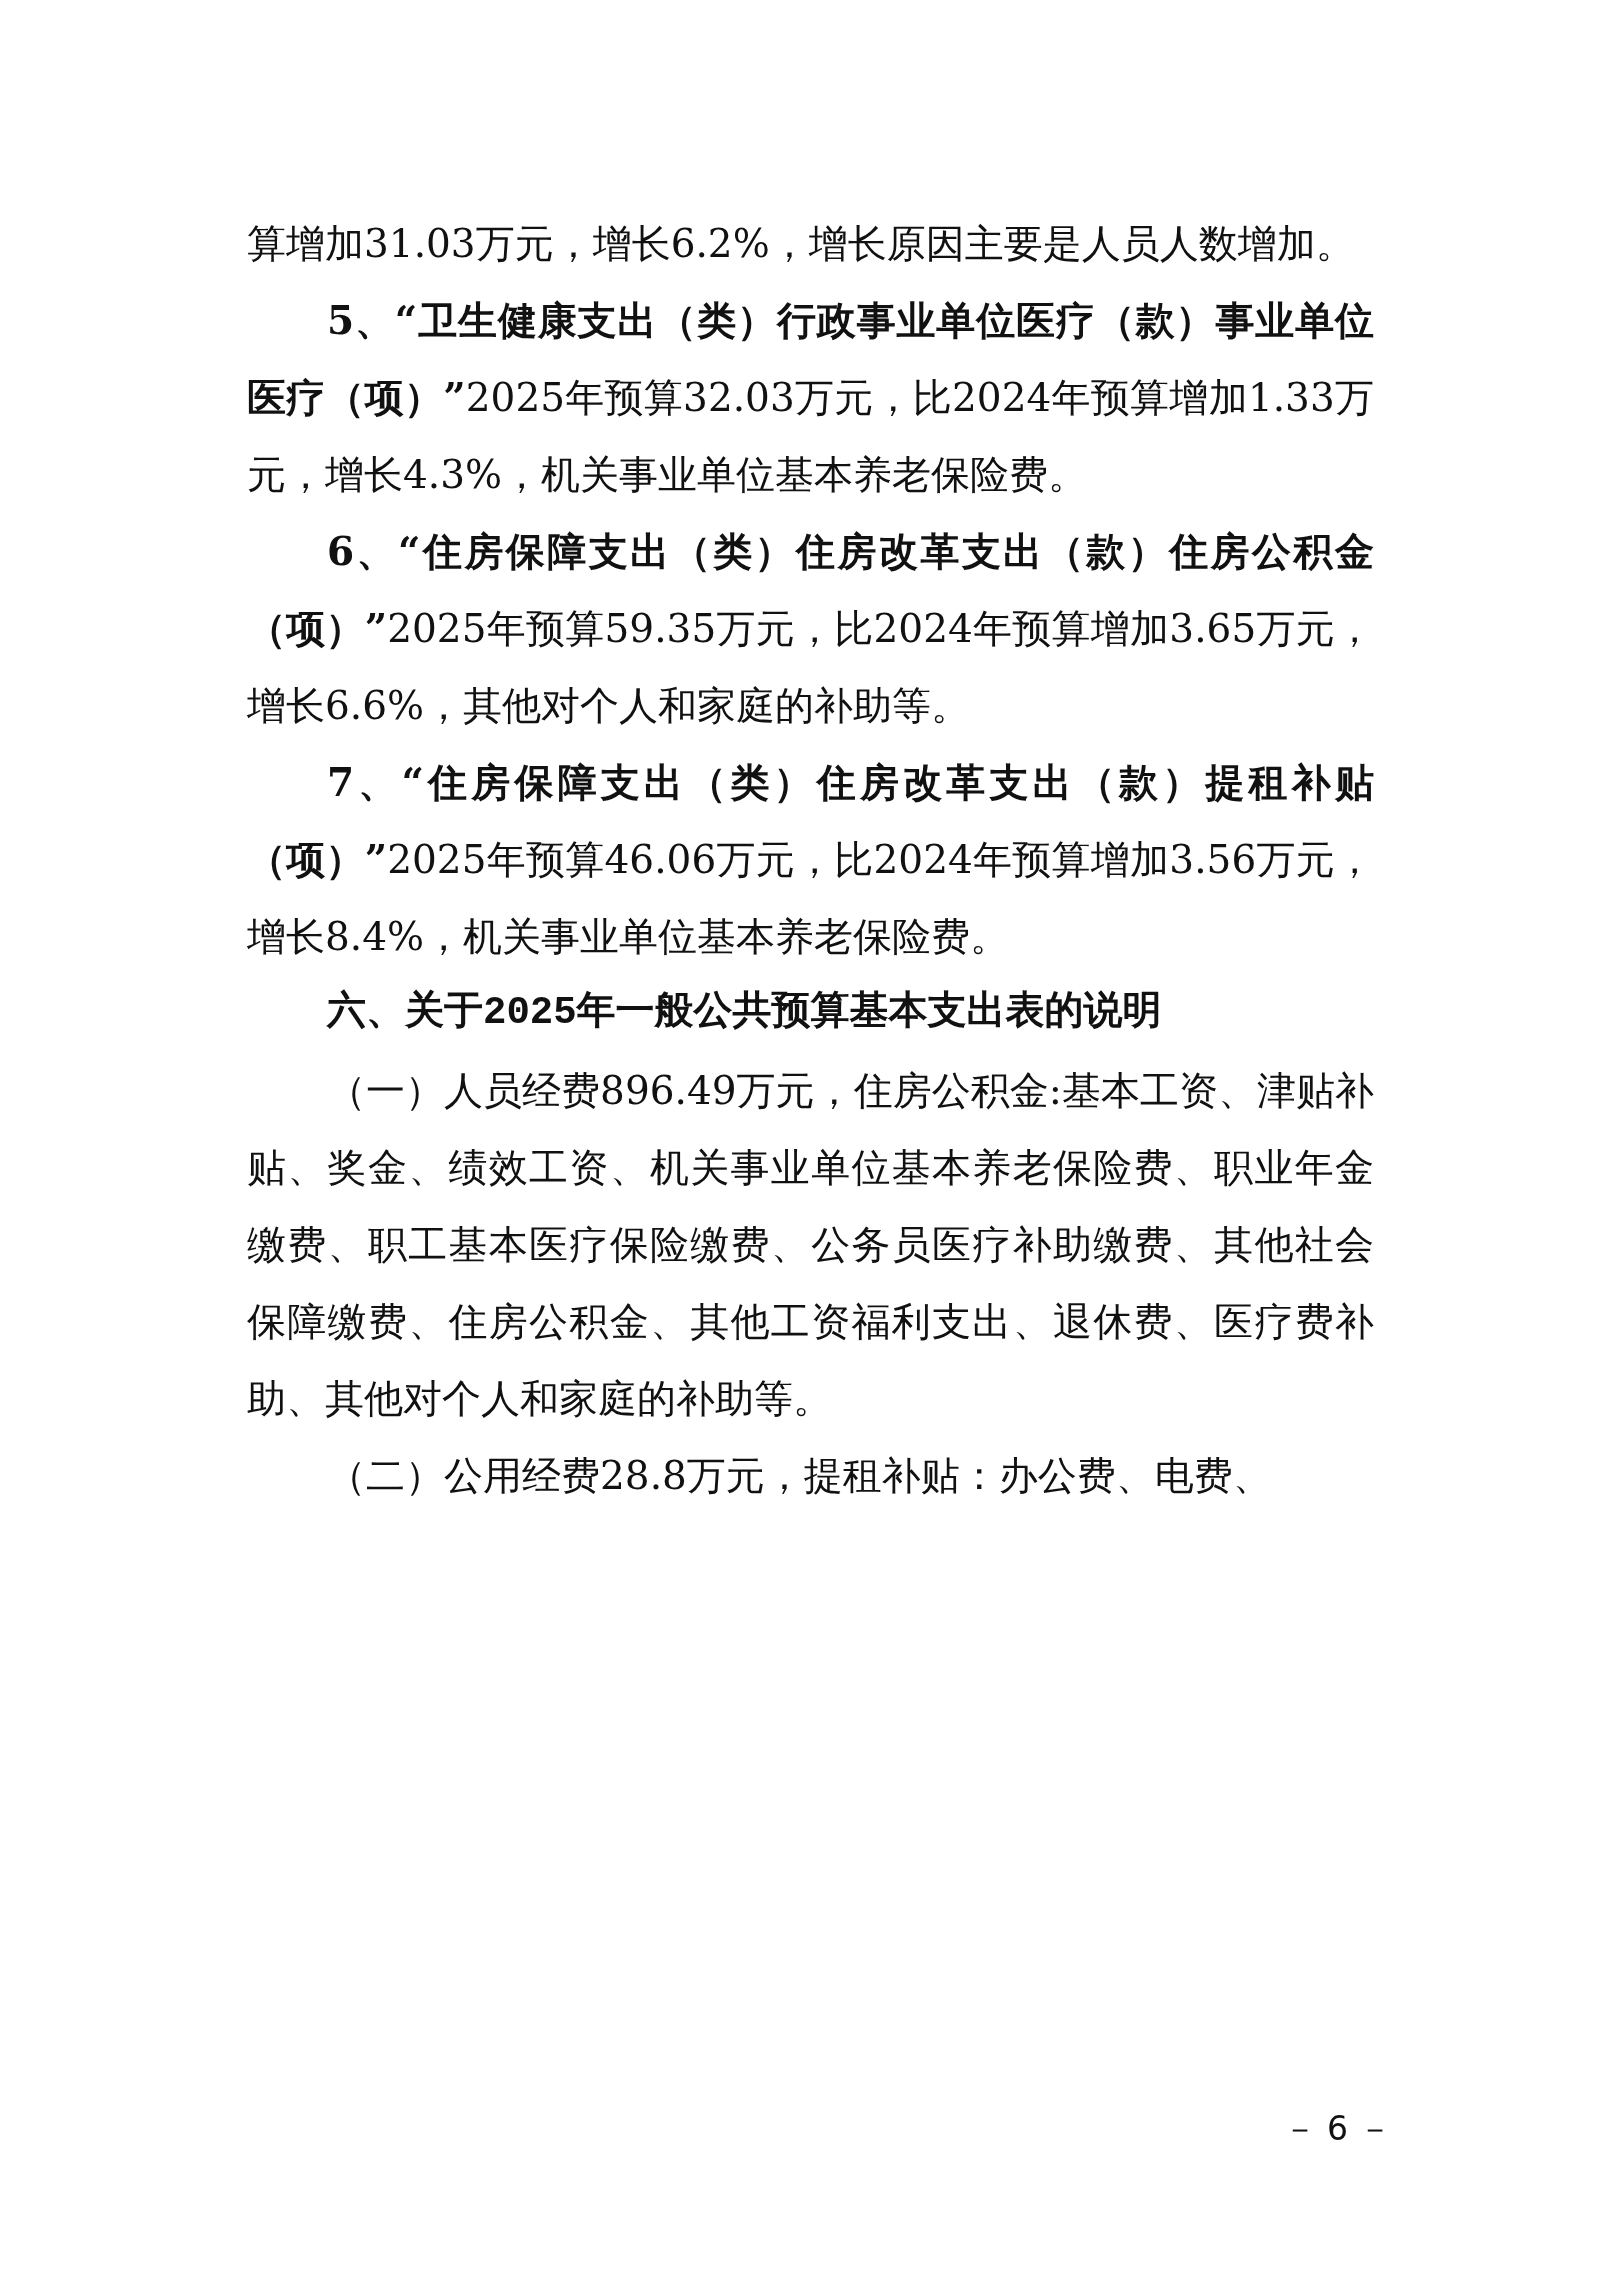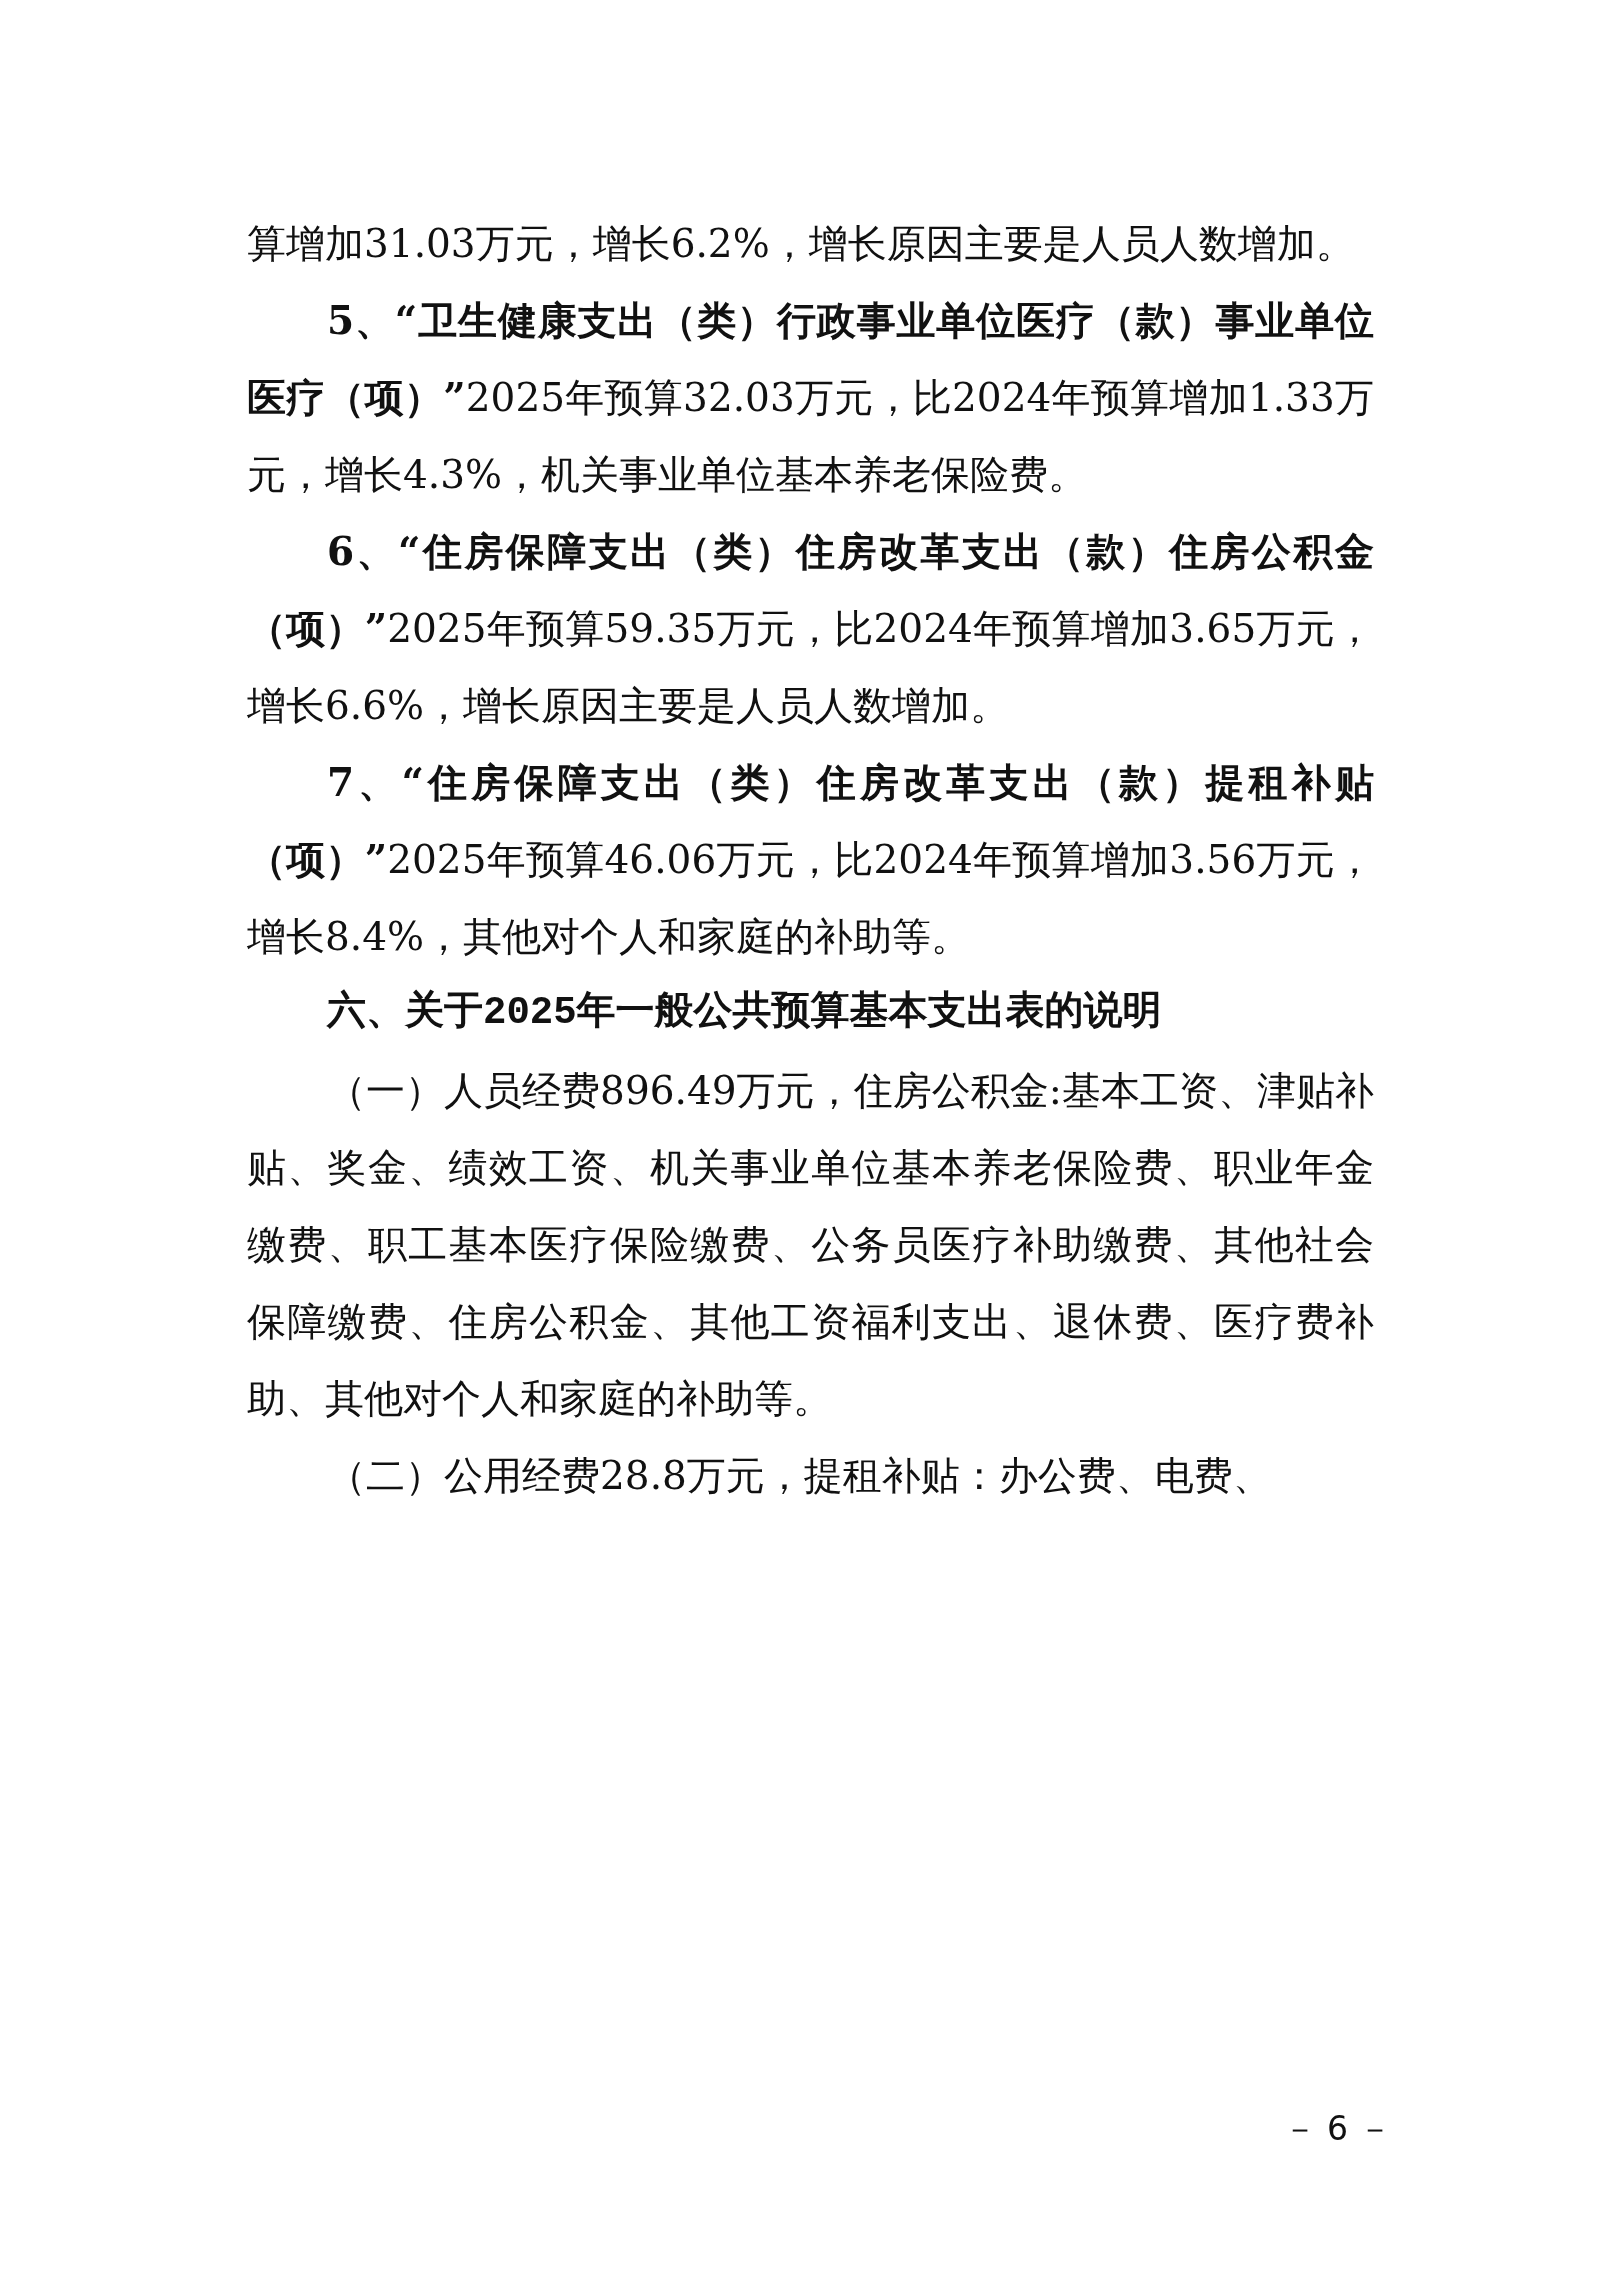--- a/index.html
+++ b/index.html
@@ -20,21 +20,21 @@
     font-family:"DejaVu Sans","Liberation Sans",sans-serif; font-size:33px; color:#111;
   }
 </style>
 </head>
 <body>
 
 <div class="page">
   <div class="text">
     <p class="para">算增加31.03万元，增长6.2%，增长原因主要是人员人数增加。</p>
     <p class="para indent"><span class="bold">5、“卫生健康支出（类）行政事业单位医疗（款）事业单位医疗（项）”</span><span>2025年预算32.03万元，比2024年预算增加1.33万元，增长4.3%，机关事业单位基本养老保险费。</span></p>
-    <p class="para indent"><span class="bold">6、“住房保障支出（类）住房改革支出（款）住房公积金（项）”</span><span>2025年预算59.35万元，比2024年预算增加3.65万元，增长6.6%，增长原因主要是人员人数增加。</span></p>
-    <p class="para indent"><span class="bold">7、“住房保障支出（类）住房改革支出（款）提租补贴（项）”</span><span>2025年预算46.06万元，比2024年预算增加3.56万元，增长8.4%，其他对个人和家庭的补助等。</span></p>
+    <p class="para indent"><span class="bold">6、“住房保障支出（类）住房改革支出（款）住房公积金（项）”</span><span>2025年预算59.35万元，比2024年预算增加3.65万元，增长6.6%，其他对个人和家庭的补助等。</span></p>
+    <p class="para indent"><span class="bold">7、“住房保障支出（类）住房改革支出（款）提租补贴（项）”</span><span>2025年预算46.06万元，比2024年预算增加3.56万元，增长8.4%，机关事业单位基本养老保险费。</span></p>
     <p class="para indent heading">六、关于2025年一般公共预算基本支出表的说明</p>
     <p class="para indent"><span>（一）人员经费896.49万元，住房公积金:</span><span class="u">基本工资、津贴补贴、奖金、绩效工资、机关事业单位基本养老保险费、职业年金缴费、职工基本医疗保险缴费、公务员医疗补助缴费、其他社会保障缴费、住房公积金、其他工资福利支出、退休费、医疗费补助、其他对个人和家庭的补助等。</span></p>
     <p class="para indent"><span>（二）公用经费28.8万元，提租补贴：</span><span class="u">办公费、电费、</span></p>
   </div>
   <div class="pagenum">－ 6 －</div>
 </div>
 
 
 </body></html>

